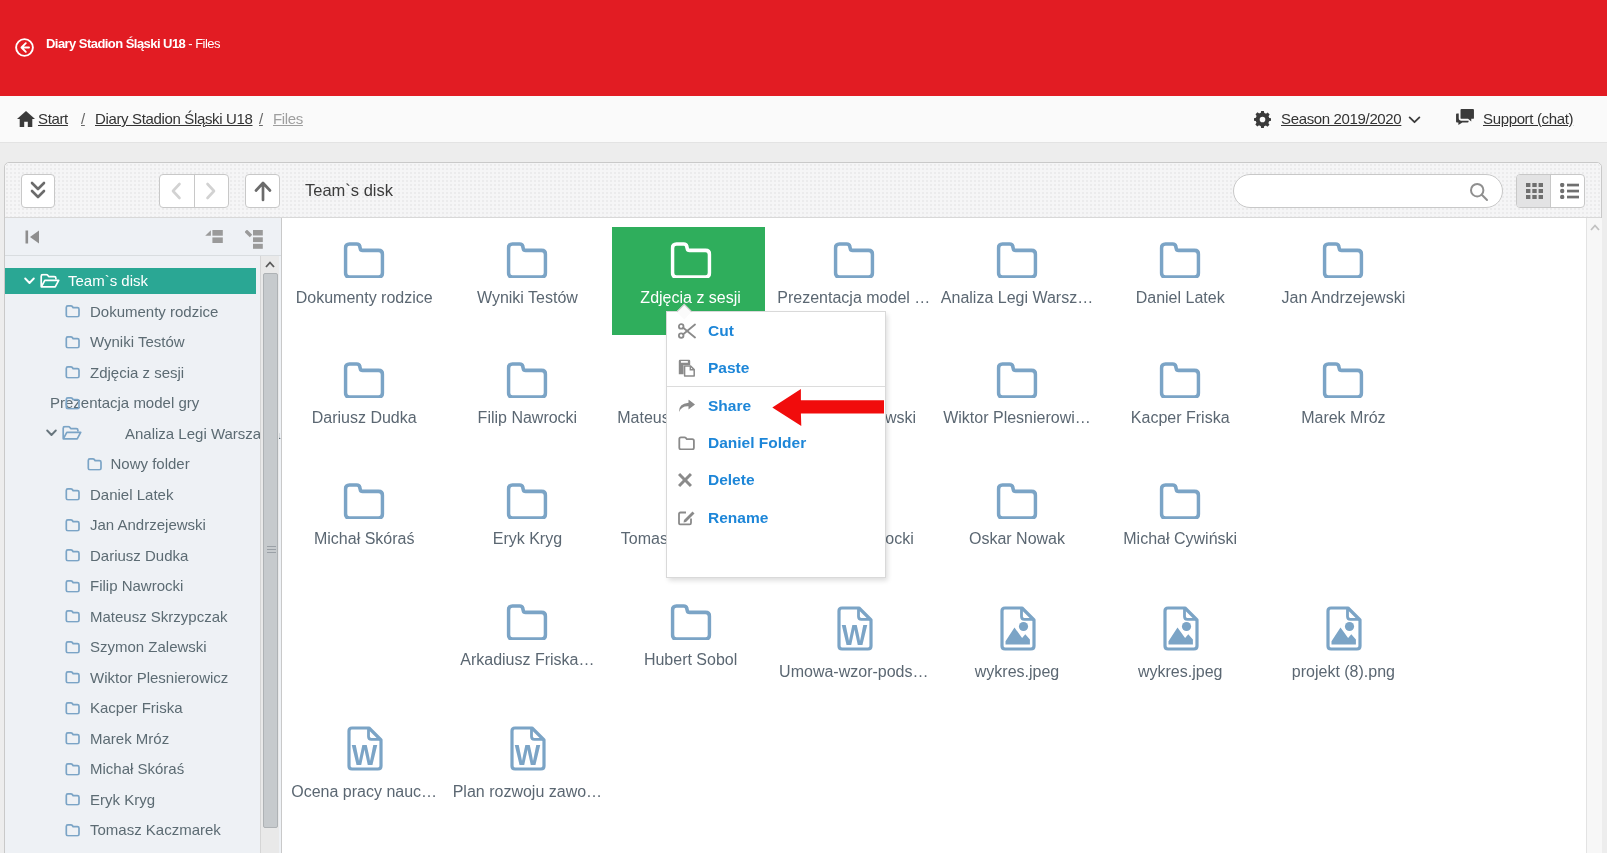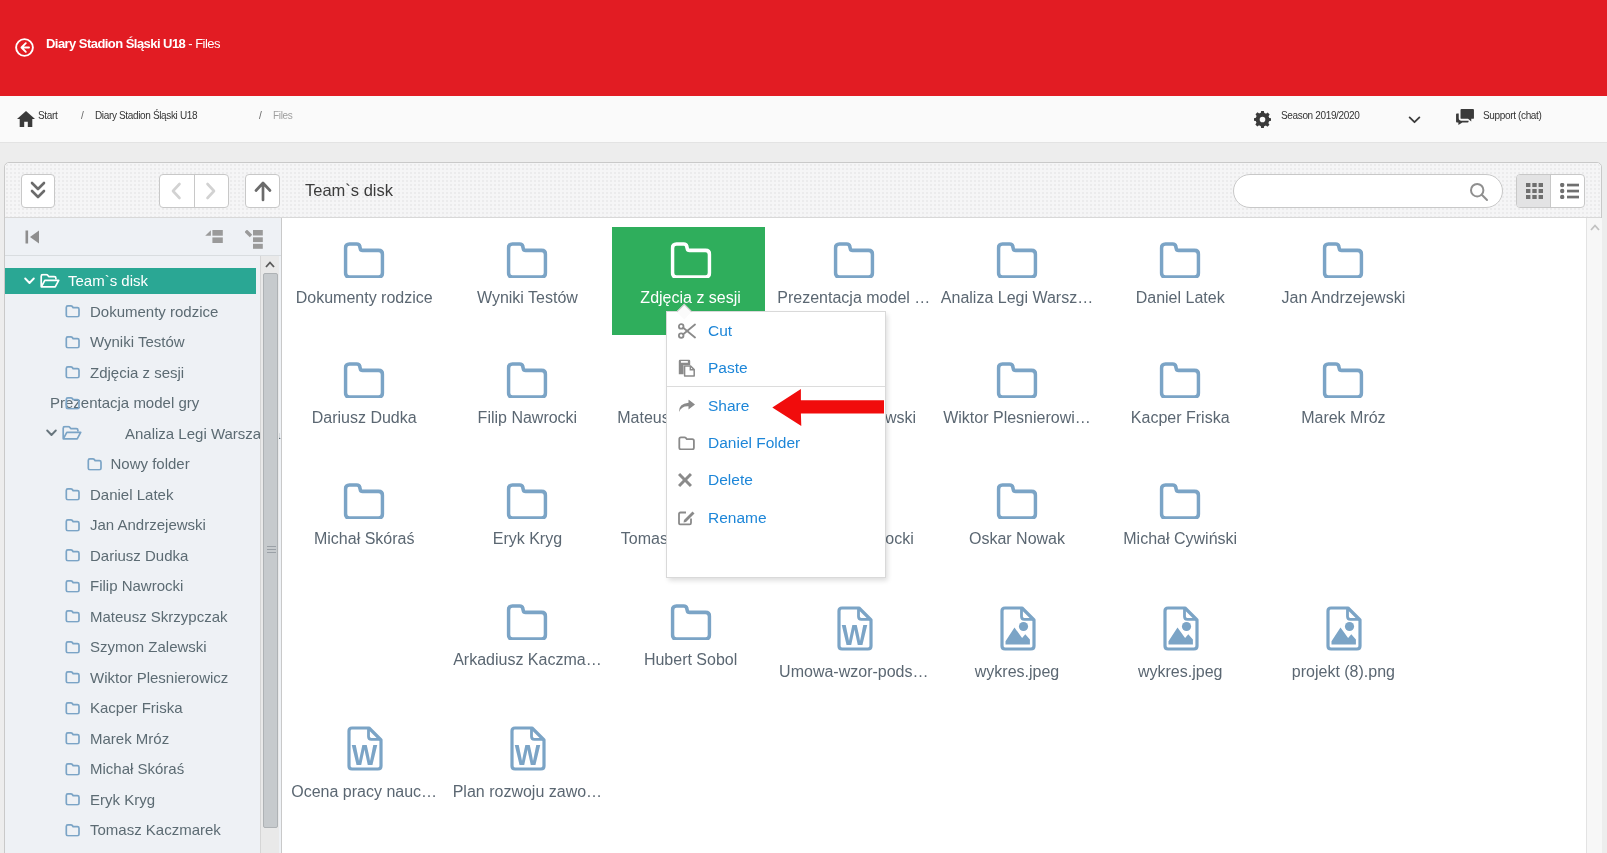--- a/index.html
+++ b/index.html
@@ -5,21 +5,21 @@
   * { margin:0; padding:0; box-sizing:border-box; }
   html,body { width:1607px; height:853px; overflow:hidden; font-family:"Liberation Sans", sans-serif; background:#ededed; }
   .abs { position:absolute; }
   
   .appbar { position:absolute; left:0; top:0; width:1607px; height:96px; background:#e21c23; }
   .backic { position:absolute; left:15px; top:38px; }
   .apptitle { position:absolute; left:46px; top:36px; font-size:13px; font-weight:bold; color:#fff; letter-spacing:-0.55px;}
   .apptitle .lt { font-weight:400; }
   
   .crumbbar { position:absolute; left:0; top:96px; width:1607px; height:47px; background:#fafafa; border-bottom:1px solid #e3e3e3; }
-  .crumbbar .txt { position:absolute; top:14px; font-size:10px; letter-spacing:-0.35px; color:#333; }
+  .crumbbar .txt { position:absolute; top:14px; font-size:15px; letter-spacing:-0.35px; color:#333;text-decoration:underline; }
   .crumbbar .sep { color:#666; }
   .crumbbar .dim { color:#9e9e9e; }
   
   .panel { position:absolute; left:4px; top:162px; width:1598px; height:695px; background:#fff; border:1px solid #c9c9c9; border-radius:5px 5px 0 0; }
   .toolbar { position:absolute; left:0; top:0; width:1596px; height:55px; background:#f5f5f6; border-bottom:1px solid #d8d8d8; border-radius:5px 5px 0 0;
     background-image: radial-gradient(#ebebec 1px, transparent 1px); background-size:4px 4px; }
   .tbtn { position:absolute; top:11px; height:34px; background:#fff; border:1px solid #c8c8c8; border-radius:4px; }
   .tlabel { position:absolute; left:300px; top:18px; font-size:16.5px; color:#3c3c3c; }
   .search { position:absolute; left:1228px; top:11px; width:270px; height:34px; background:#fff; border:1px solid #c8c8c8; border-radius:17px; }
   .vtoggle { position:absolute; left:1511px; top:11px; width:69px; height:34px; background:#fff; border:1px solid #c8c8c8; border-radius:4px; }
@@ -42,21 +42,21 @@
   .cell .fic { position:absolute; left:50%; transform:translateX(-50%); top:14px; }
   .cell .lbl { position:absolute; left:50%; transform:translateX(-50%); top:62px; font-size:16px; color:#5b6772; white-space:nowrap; }
   .cell.file .fic { top:17px; }
   .cell.file .lbl { top:74px; }
   .selbg { position:absolute; left:606.6px; top:63.5px; width:153px; height:108px; background:#2fae5c; }
   .cell.sel .lbl { color:#fff; }
 </style>
 <style>
   .cmenu { position:absolute; left:666px; top:311px; width:220px; height:267px; background:#fff; border:1px solid #d9d9d9; box-shadow:1.5px 2.5px 5px rgba(0,0,0,.14); z-index:10; }
   .notch { position:absolute; left:12px; top:-5.8px; width:10.5px; height:10.5px; background:#fbfbfb; border-left:1px solid #c9c9c9; border-top:1px solid #c9c9c9; transform:rotate(45deg); }
-  .mi { position:relative; height:37.2px; }
+  .mi { position:relative; height:37.2px;font-weight:bold; }
   .mi .mic { position:absolute; left:11px; top:50%; transform:translateY(-50%); }
   .mi span { position:absolute; left:41px; top:50%; transform:translateY(-50%); font-size:15.5px; color:#1d86d8; }
   .mdiv { height:1px; background:#dcdcdc; }
   .redarrow { position:absolute; left:770px; top:387px; z-index:11; }
 </style>
 
 </head>
 <body>
 <div class="appbar">
   <svg class="backic" width="19" height="19" viewBox="0 0 19 19">
@@ -424,21 +424,21 @@
   <div class="cell" style="left:1093.2px;top:304.8px">
       <div class="fic"><svg width="41" height="37" viewBox="0 0 41 37">
           <path d="M2 32 V7 Q2 3 6 3 H13.2 Q15.8 3 16.2 5.2 L16.8 7.6 Q17.1 9.4 19.1 9.4 H35 Q39 9.4 39 13.4 V32 Q39 36 35 36 H6 Q2 36 2 32 Z" fill="none" stroke="#7ba4c6" stroke-width="3.6" stroke-linejoin="round"></path>
         </svg></div>
       <div class="lbl">Michał Cywiński</div>
     </div>
   <div class="cell" style="left:440.4px;top:425.5px">
       <div class="fic"><svg width="41" height="37" viewBox="0 0 41 37">
           <path d="M2 32 V7 Q2 3 6 3 H13.2 Q15.8 3 16.2 5.2 L16.8 7.6 Q17.1 9.4 19.1 9.4 H35 Q39 9.4 39 13.4 V32 Q39 36 35 36 H6 Q2 36 2 32 Z" fill="none" stroke="#7ba4c6" stroke-width="3.6" stroke-linejoin="round"></path>
         </svg></div>
-      <div class="lbl">Arkadiusz Kaczma…</div>
+      <div class="lbl">Arkadiusz Friska…</div>
     </div>
   <div class="cell" style="left:603.6px;top:425.5px">
       <div class="fic"><svg width="41" height="37" viewBox="0 0 41 37">
           <path d="M2 32 V7 Q2 3 6 3 H13.2 Q15.8 3 16.2 5.2 L16.8 7.6 Q17.1 9.4 19.1 9.4 H35 Q39 9.4 39 13.4 V32 Q39 36 35 36 H6 Q2 36 2 32 Z" fill="none" stroke="#7ba4c6" stroke-width="3.6" stroke-linejoin="round"></path>
         </svg></div>
       <div class="lbl">Hubert Sobol</div>
     </div>
   <div class="cell file" style="left:766.8px;top:425.5px">
       <div class="fic"><svg width="38" height="45" viewBox="0 0 38 45">
           <path d="M7 2 h17 l12 12 v26 q0 3-3 3 H7 q-3 0-3-3 V5 q0-3 3-3 z" fill="none" stroke="#7ba4c6" stroke-width="3.2" stroke-linejoin="round"></path>

